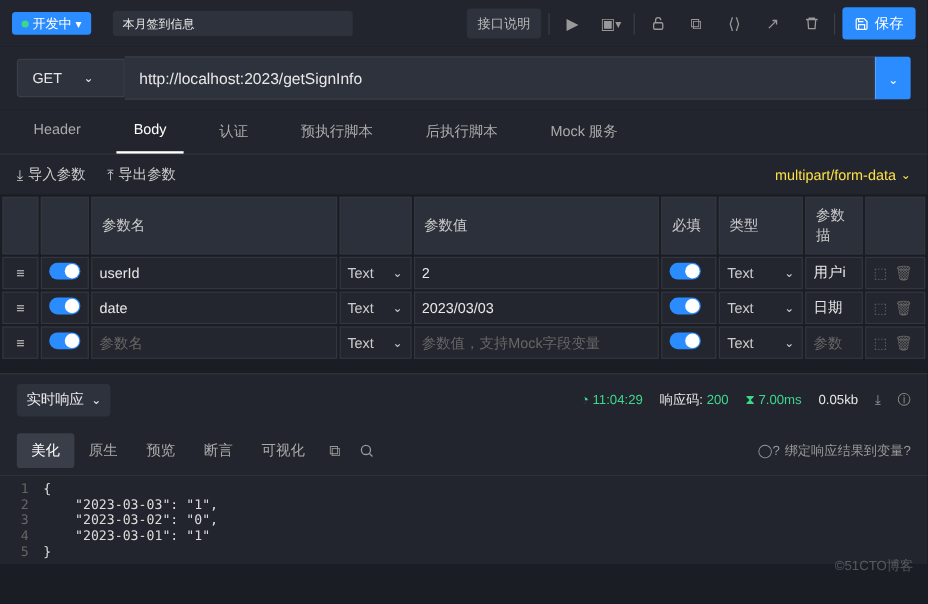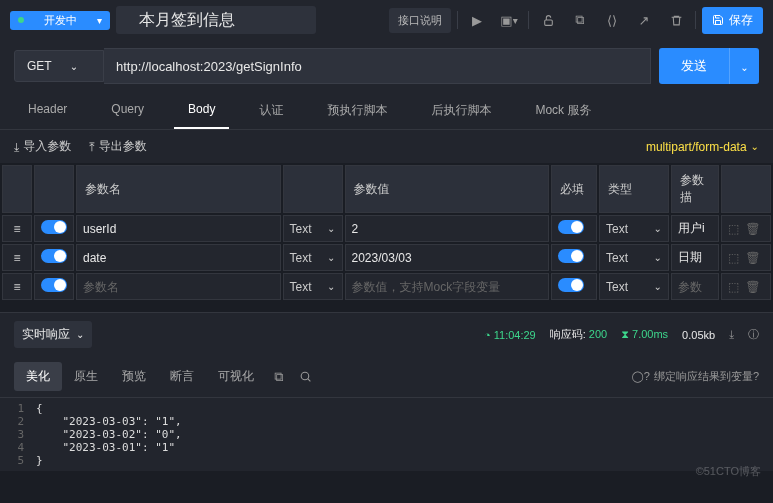--- a/index.html
+++ b/index.html
@@ -1,20 +1,20 @@
 <!DOCTYPE html>
 <html><head>
 <meta charset="utf-8">
 <style>
 * { box-sizing: border-box; margin: 0; padding: 0; }
 body { background: #1a1d24; color: #e8e8e8; font-family: -apple-system, "PingFang SC", sans-serif; font-size: 12px; width: 773px; height: 503px; overflow: hidden; position: relative; }
 .topbar { display: flex; align-items: center; gap: 6px; padding: 6px 10px; background: #22252d; }
-.status-badge { background: #2a8cff; color: #fff; padding: 2px 8px; border-radius: 3px; display: flex; align-items: center; gap: 20px; font-size: 11px; }
+.status-badge { background: #2a8cff; color: #fff; padding: 2px 8px; border-radius: 3px; display: flex; align-items: center; gap: 3px; font-size: 11px; }
 .dot { width: 6px; height: 6px; background: #3dd68c; border-radius: 50%; }
-.title-input { background: #2e323c; border: none; color: #e8e8e8; padding: 5px 23px; border-radius: 3px; width: 200px; font-size: 16px; }
+.title-input { background: #2e323c; border: none; color: #e8e8e8; padding: 5px 8px; border-radius: 3px; width: 200px; font-size: 10px; margin-left: 12px; }
 .spacer { flex: 1; }
 .ghost-btn { background: #2e323c; color: #bbb; border: none; padding: 5px 9px; border-radius: 3px; cursor: pointer; font-size: 11px; }
 .icon-btn { background: transparent; border: none; color: #999; width: 26px; height: 26px; cursor: pointer; display: flex; align-items: center; justify-content: center; font-size: 13px; }
 .divider-v { width: 1px; height: 18px; background: #3a3e48; }
 .save-btn { background: #2a8cff; color: #fff; border: none; padding: 5px 10px; border-radius: 3px; cursor: pointer; display: flex; align-items: center; gap: 5px; font-size: 12px; }
 .urlbar { display: flex; align-items: center; gap: 0; padding: 8px 14px; background: #22252d; }
 .method-select { background: #2e323c; color: #e8e8e8; border: 1px solid #3a3e48; padding: 8px 12px; border-radius: 3px 0 0 3px; display: flex; align-items: center; gap: 18px; cursor: pointer; font-size: 12px; width: 90px; }
 .url-input { flex: 1; background: #2e323c; border: 1px solid #3a3e48; border-left: none; color: #e8e8e8; padding: 8px 12px; font-size: 13px; height: 36px; }
 .send-btn { background: #2a8cff; color: #fff; border: none; padding: 0 22px; height: 36px; margin-left: 8px; cursor: pointer; font-size: 13px; border-radius: 3px 0 0 3px; }
 .send-drop { background: #2a8cff; color: #fff; border: none; border-left: 1px solid rgba(255,255,255,0.2); width: 30px; height: 36px; cursor: pointer; border-radius: 0 3px 3px 0; }
@@ -91,27 +91,25 @@
     <span>保存</span>
   </button>
 </div>
 
 <div class="urlbar">
   <div class="method-select">
     <span>GET</span>
     <span class="chev">⌄</span>
   </div>
   <input class="url-input" value="http://localhost:2023/getSignInfo" style="">
-  <button class="send-btn">发送</button>
   <button class="send-drop"><span class="chev">⌄</span></button>
 </div>
 
 <div class="tabs">
   <div class="tab">Header</div>
-  <div class="tab">Query</div>
   <div class="tab active">Body</div>
   <div class="tab">认证</div>
   <div class="tab">预执行脚本</div>
   <div class="tab">后执行脚本</div>
   <div class="tab">Mock 服务</div>
 </div>
 
 <div class="toolbar-row">
   <div class="tool-link">
     <span>⤓</span>

